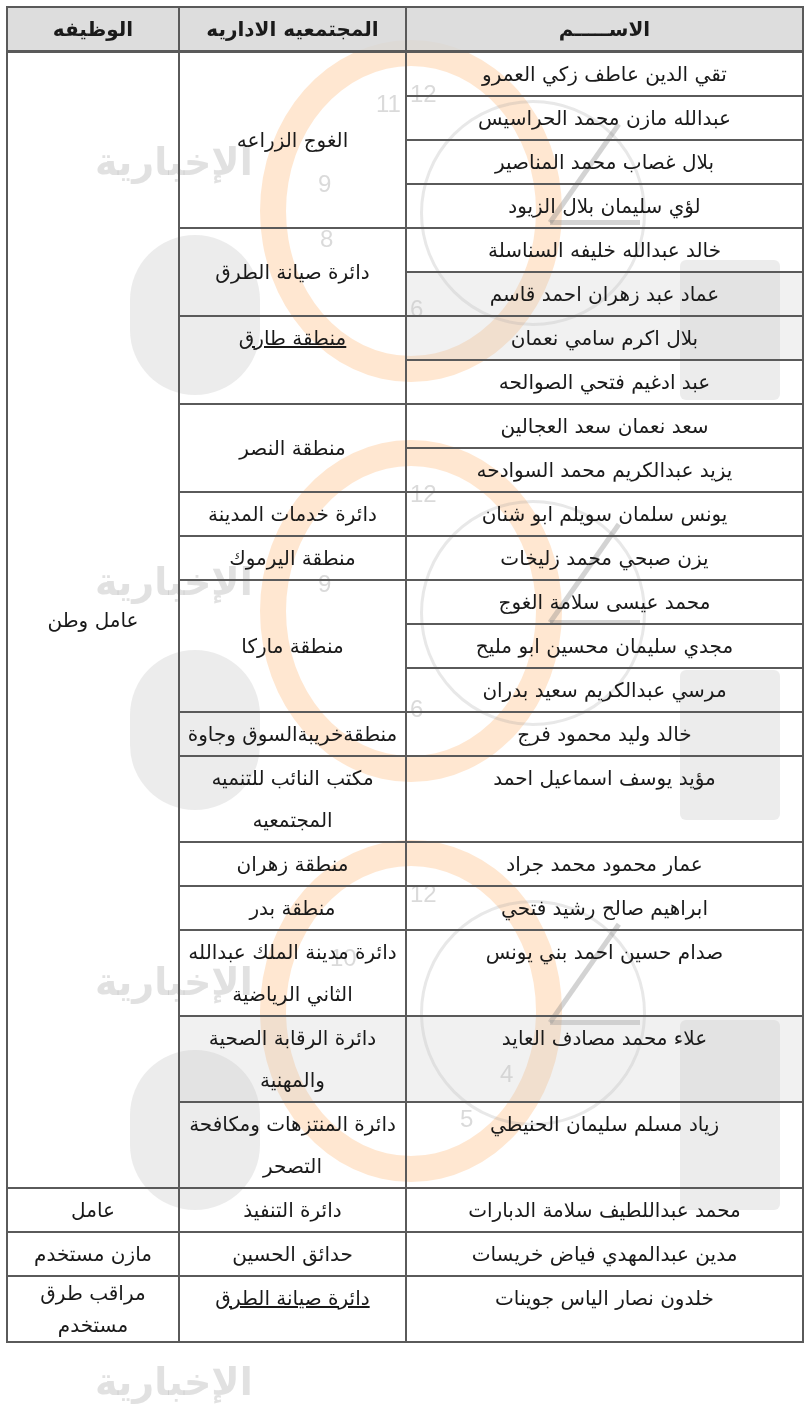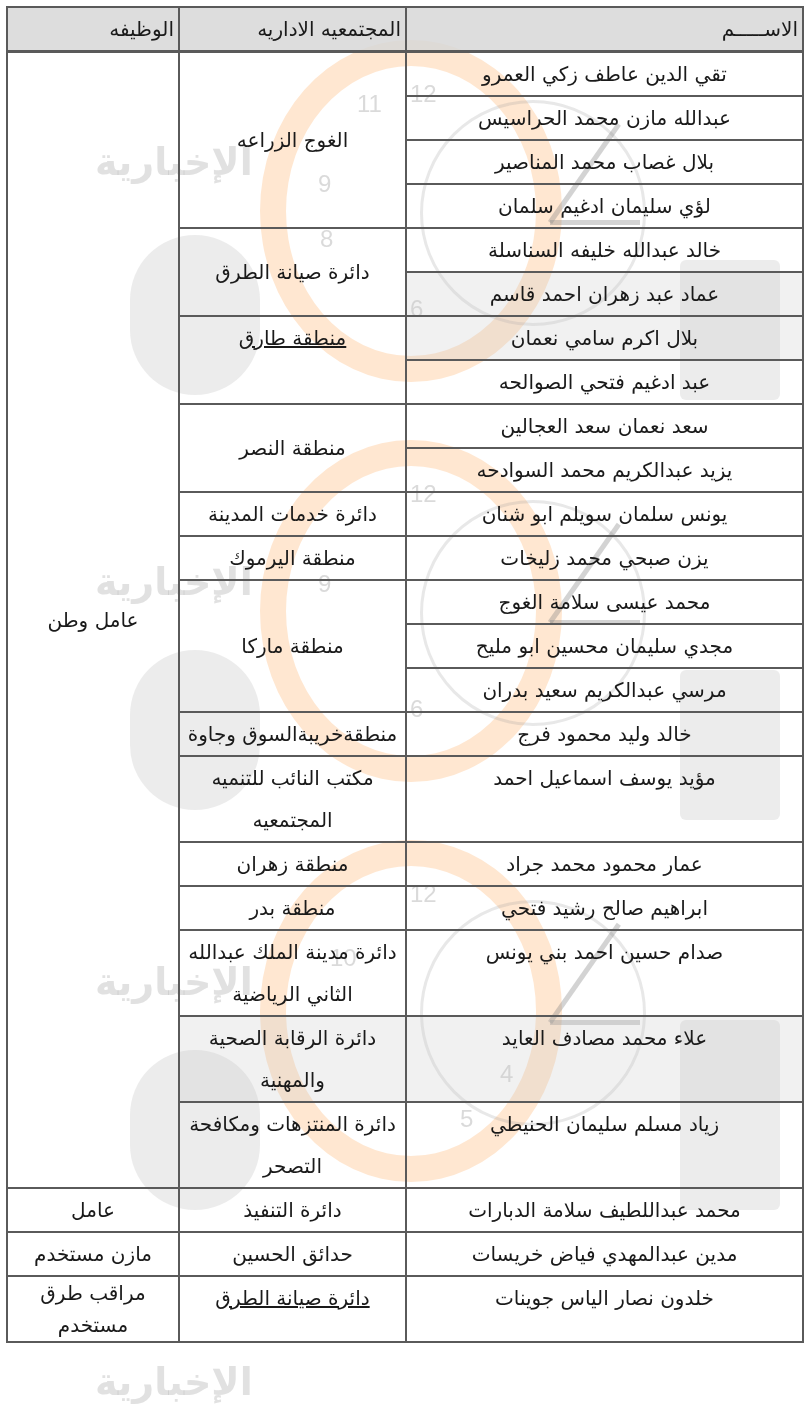--- a/index.html
+++ b/index.html
@@ -10,42 +10,42 @@
   .wm .ring { position: absolute; border-radius: 50%; border: 26px solid rgba(255,170,90,0.28); }
   .wm .face { position: absolute; border-radius: 50%; border: 3px solid rgba(150,150,150,0.22); }
   .wm .hand { position: absolute; background: rgba(130,130,130,0.35); height: 5px; transform-origin: left center; }
   .wm .num { position: absolute; color: rgba(150,150,150,0.35); font-size: 24px; font-family: "Liberation Sans", sans-serif; }
   .wm .blk { position: absolute; background: rgba(170,170,170,0.22); border-radius: 6px; }
   .wm .wtext { position: absolute; color: rgba(170,170,170,0.35); font-size: 38px; font-weight: bold; font-family: "DejaVu Sans", sans-serif; direction: rtl; }
   table { position: absolute; left: 6px; top: 6px; border-collapse: collapse;
           width: 796px; direction: rtl; z-index: 1; table-layout: fixed; }
   th, td { border: 2px solid #5a5a5a; color: #1a1a1a; text-align: center;
            font-size: 20px; line-height: 42px; padding: 0 4px; background: transparent; }
-  th { background: rgba(215,215,215,0.85); height: 42px; font-weight: normal; border-bottom-width: 3px; text-align: right; }
+  th { background: rgba(215,215,215,0.85); height: 42px; font-weight: bold; border-bottom-width: 3px; }
   td { height: 41px; vertical-align: top; }
   td.unit, td.job { vertical-align: middle; }
   td.top { vertical-align: top; text-decoration: underline; }
   td.name { white-space: nowrap; }
   col.c-name { width: 397px; }
   col.c-unit { width: 227px; }
   col.c-job { width: 172px; }
   td.shaded { background: rgba(200,200,200,0.25); }
 </style>
 </head>
 <body>
 
 <div class="watermarks">
 
   <div class="wm" style="left:260px;top:40px;">
     <div class="ring" style="left:0;top:0;width:250px;height:290px;"></div>
     <div class="face" style="left:160px;top:60px;width:220px;height:220px;"></div>
     <div class="hand" style="left:290px;top:180px;width:120px;transform:rotate(-55deg);"></div>
     <div class="hand" style="left:290px;top:180px;width:90px;"></div>
     <span class="num" style="left:150px;top:40px;">12</span>
-    <span class="num" style="left:97px;top:50px;">11</span>
+    <span class="num" style="left:116px;top:50px;">11</span>
     <span class="num" style="left:58px;top:130px;">9</span>
     <span class="num" style="left:60px;top:185px;">8</span>
     <span class="num" style="left:150px;top:255px;">6</span>
   </div>
   <div class="wm" style="left:0;top:140px;">
     <span class="wtext" style="left:95px;top:0px;">الإخبارية</span>
     <div class="blk" style="left:130px;top:95px;width:130px;height:160px;border-radius:70px;"></div>
     <div class="blk" style="left:680px;top:120px;width:100px;height:140px;"></div>
   </div>
 
@@ -103,21 +103,21 @@
       <td class="unit" rowspan="4">الغوج الزراعه</td>
       <td class="job" rowspan="22">عامل وطن</td>
     </tr>
     <tr>
       <td class="name">عبدالله  مازن محمد  الحراسيس</td>
     </tr>
     <tr>
       <td class="name">بلال غصاب محمد المناصير</td>
     </tr>
     <tr>
-      <td class="name">لؤي سليمان ادغيم سلمان</td>
+      <td class="name">لؤي سليمان بلال الزيود</td>
     </tr>
     <tr>
       <td class="name">خالد عبدالله خليفه السناسلة</td>
       <td class="unit" rowspan="2">دائرة صيانة الطرق</td>
     </tr>
     <tr>
       <td class="name shaded">عماد عبد زهران احمد قاسم</td>
     </tr>
     <tr>
       <td class="name shaded">بلال اكرم سامي نعمان</td>

